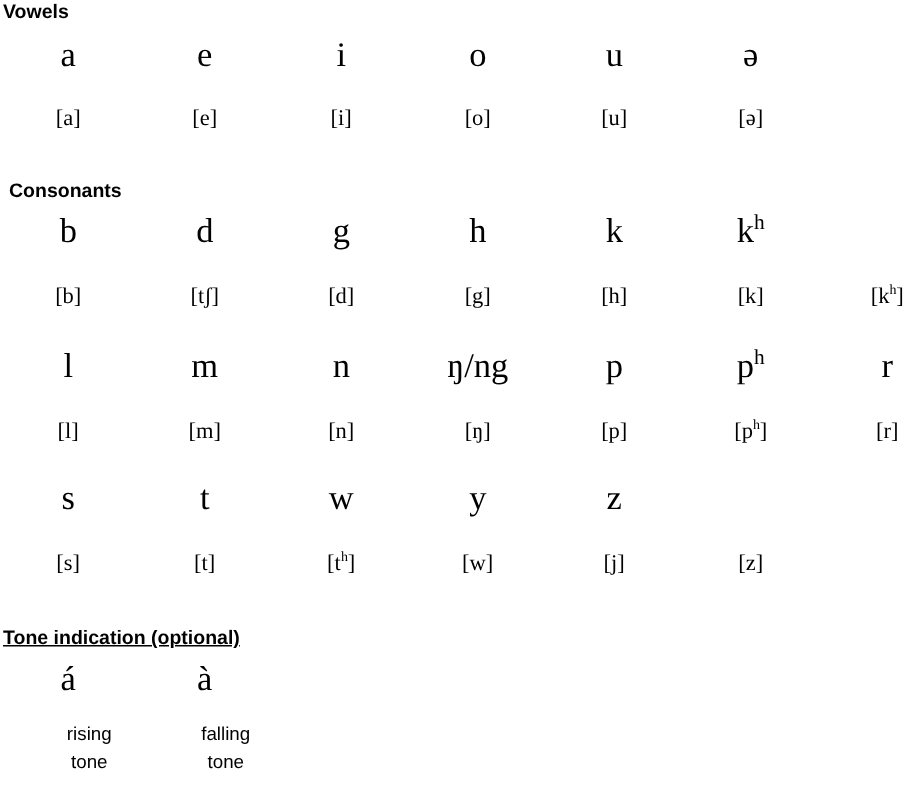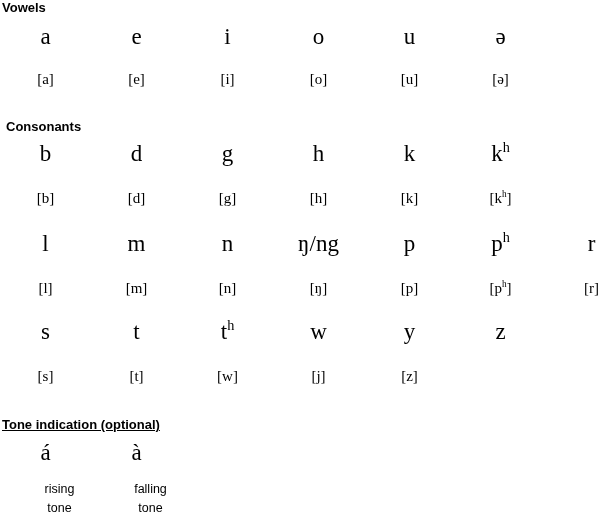--- a/index.html
+++ b/index.html
@@ -133,20 +133,21 @@
       <div class="cell">g</div>
       <div class="cell">h</div>
       <div class="cell">k</div>
       <div class="cell">k<sup>h</sup></div>
     </div>
   </div>
 
   <div class="block-cons-ipa-1">
     <div class="grid-row ipa-row">
       <div class="cell">[b]</div>
+      <div class="cell">[tʃ]</div>
       <div class="cell">[d]</div>
       <div class="cell">[g]</div>
       <div class="cell">[h]</div>
       <div class="cell">[k]</div>
       <div class="cell">[k<sup>h</sup>]</div>
     </div>
   </div>
 
   <div class="block-cons-letters-2">
     <div class="grid-row letter-row">
@@ -169,32 +170,32 @@
       <div class="cell">[p]</div>
       <div class="cell">[p<sup>h</sup>]</div>
       <div class="cell">[r]</div>
     </div>
   </div>
 
   <div class="block-cons-letters-3">
     <div class="grid-row letter-row">
       <div class="cell">s</div>
       <div class="cell">t</div>
-      <div class="cell">t<sup>h</sup></div>
       <div class="cell">w</div>
       <div class="cell">y</div>
       <div class="cell">z</div>
       <div class="cell"></div>
     </div>
   </div>
 
   <div class="block-cons-ipa-3">
     <div class="grid-row ipa-row">
       <div class="cell">[s]</div>
       <div class="cell">[t]</div>
+      <div class="cell">[t<sup>h</sup>]</div>
       <div class="cell">[w]</div>
       <div class="cell">[j]</div>
       <div class="cell">[z]</div>
       <div class="cell"></div>
     </div>
   </div>
 
   <div class="block-tone-title">
     <div class="section-title">Tone indication (optional)</div>
   </div>

